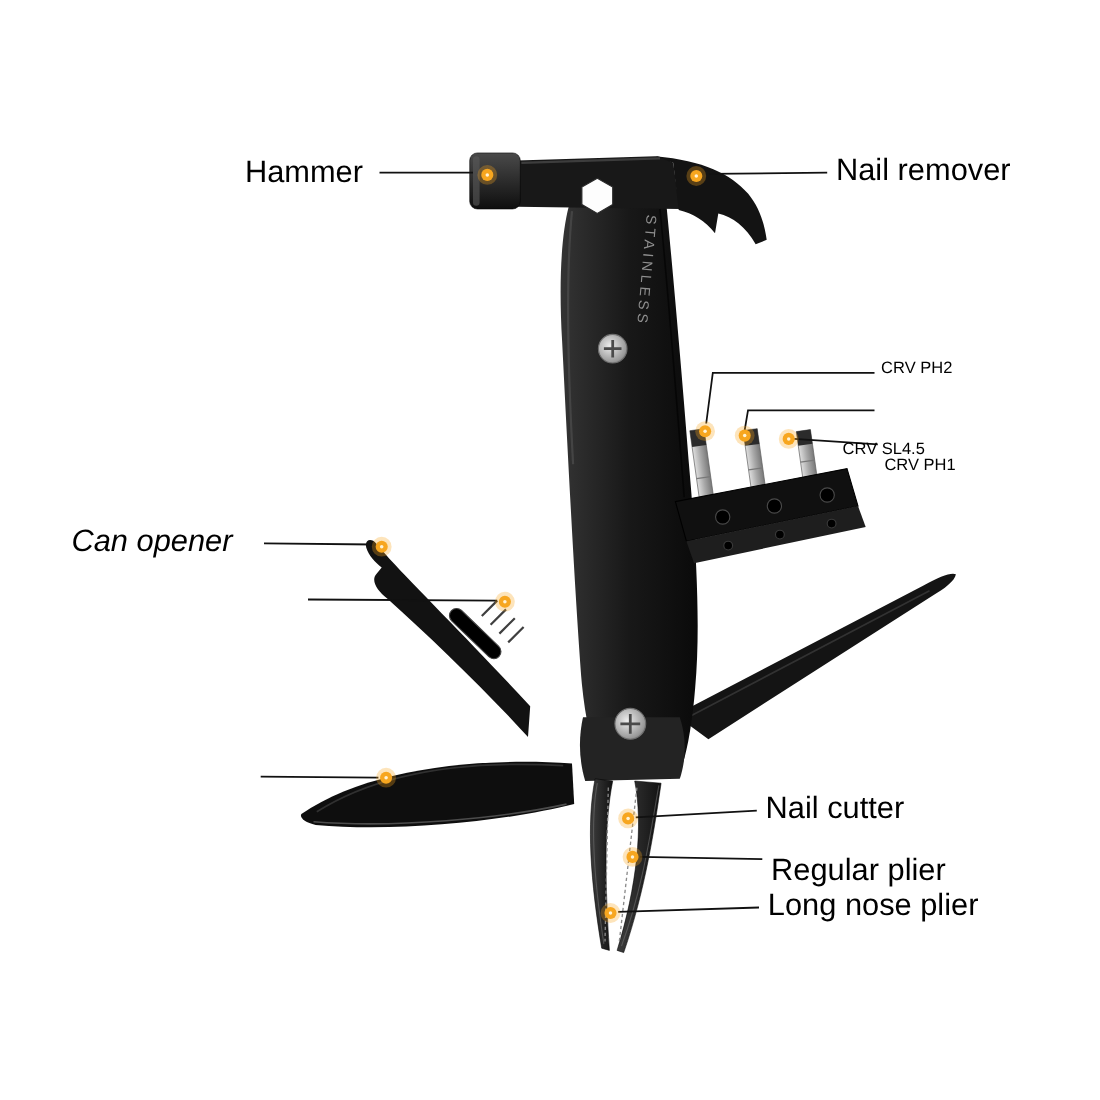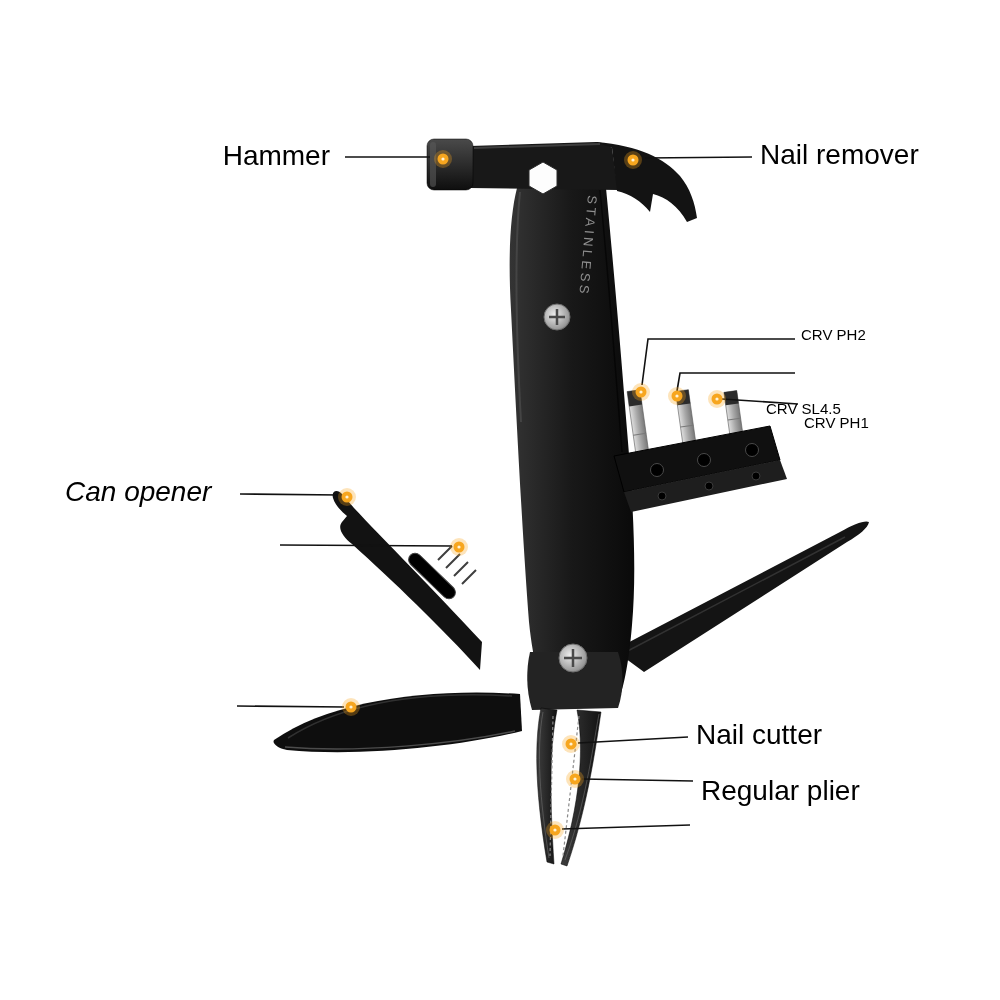--- a/index.html
+++ b/index.html
@@ -217,14 +217,15 @@
   <div class="callout bold" style="left:766px;top:361px;margin-top:40px;">CRV SL4.5</div>
 
   <div class="callout bold" style="left:804px;top:415px;">CRV PH1</div>
 
   <div class="callout" style="left:65px;top:477px;font-style:italic;">Can opener</div>
 
   <div class="callout" style="left:696px;top:720px;">Nail cutter</div>
 
   <div class="callout" style="left:701px;top:740px;margin-top:36px;">Regular plier</div>
 
+  <div class="callout" style="left:698px;top:808px;">Long nose plier</div>
 
 </div>
 
 </body></html>

